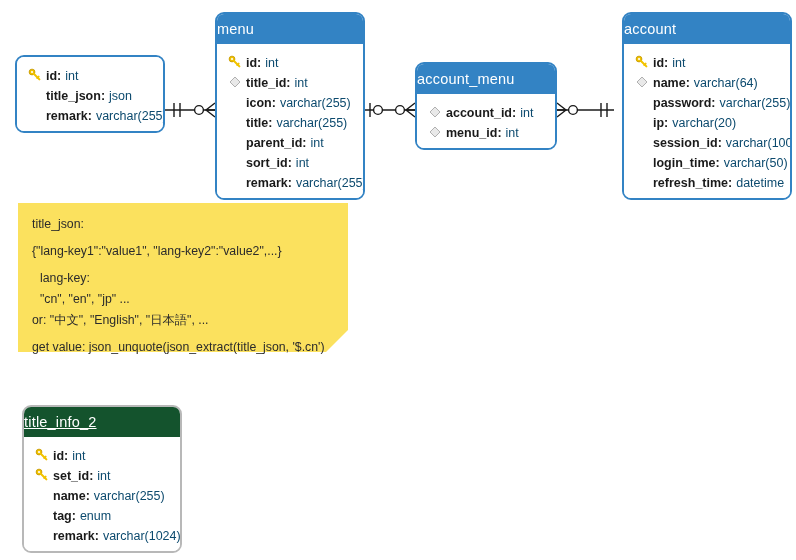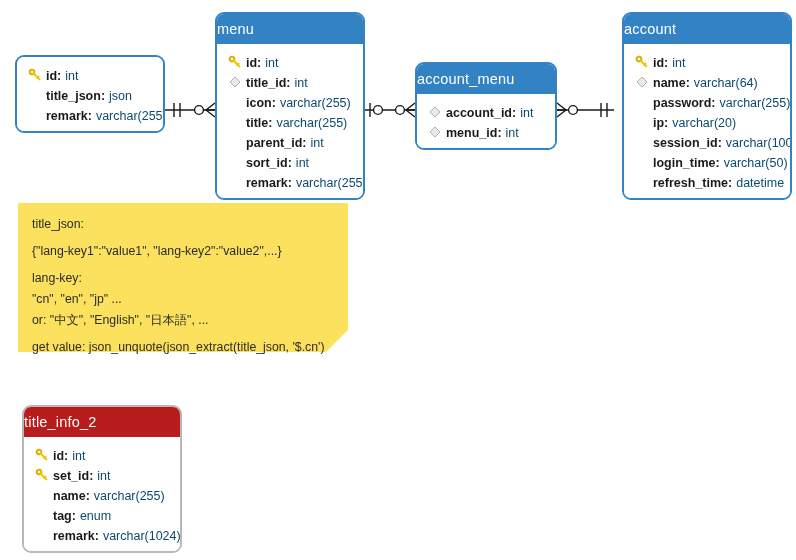--- a/index.html
+++ b/index.html
@@ -43,21 +43,22 @@
     text-align: left;
     font-size: 14.5px;
     color: #ffffff;
     font-weight: normal;
     letter-spacing: .2px;
   }
   .entity.blue > .entity-header {
     background: #3383c4;
   }
   .entity.gray > .entity-header {
-    background: #b91c1c;
+    background: #14532d;
+    text-decoration: underline;
   }
   .entity-body {
     padding: 6px 0 8px 0;
     background: #ffffff;
   }
   .field {
     display: flex;
     align-items: flex-end;
     height: 20px;
     padding-left: 9px;
@@ -90,21 +91,21 @@
   .note {
     position: absolute;
     background: #fbe15e;
     box-sizing: border-box;
     padding: 12px 14px 10px 14px;
     font-size: 12.3px;
     color: #2b2b2b;
     line-height: 1.55;
   }
   .note-line { white-space: nowrap; margin-bottom: 8px; }
-  .note-line.tight { margin-bottom: 2px; }
+  .note-line.tight { margin-bottom: 2px; margin-left: 8px; }
   .note-line:last-child { margin-bottom: 0; }
   .note-fold {
     position: absolute;
     right: 0;
     bottom: 0;
     width: 0;
     height: 0;
     border-left: 22px solid transparent;
     border-bottom: 22px solid #ffffff;
   }

